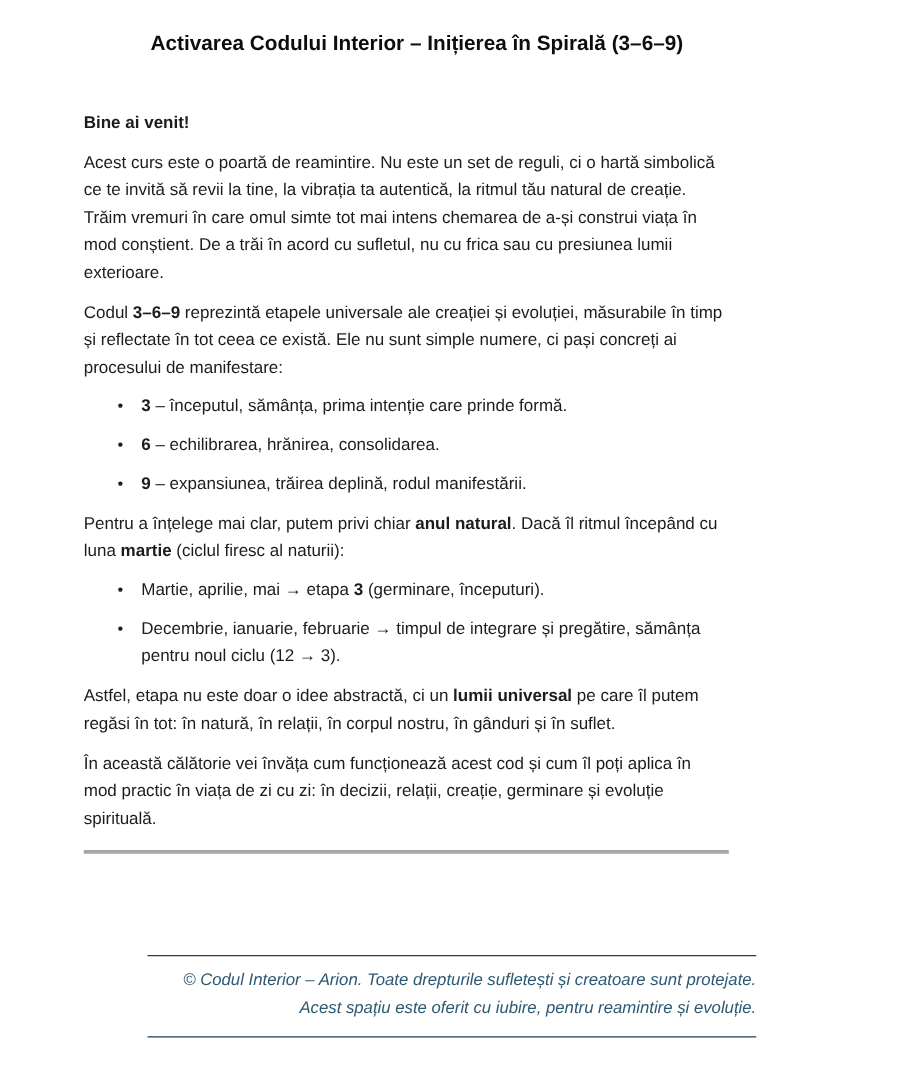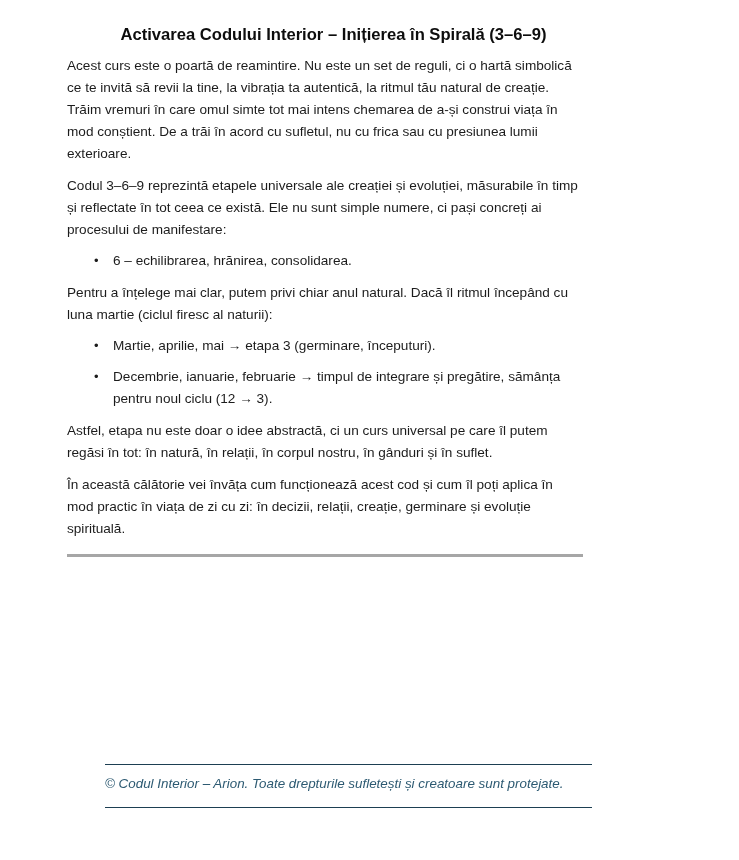--- a/index.html
+++ b/index.html
@@ -47,60 +47,64 @@
     color: #1c1c1c;
   }
   .section-divider {
     border: none;
     border-top: 3px solid #a6a6a6;
     margin-top: 14px;
     width: 100%;
   }
   .footer-box {
     position: absolute;
-    left: 105px;
+    left: 118px;
     top: 764px;
     width: 487px;
     border-top: 1.5px solid #1d3f52;
     border-bottom: 1.5px solid #1d3f52;
     padding: 8px 0 12px 0;
-    text-align: left;
+    text-align: right;
     font-style: italic;
     font-size: 13.4px;
     line-height: 22px;
     color: #2d5a72;
   }
-  strong { font-weight: normal; }
+  strong { font-weight: bold; }
 </style>
 </head>
 <body>
 
 <div class="page">
 
   <h1 class="title">Activarea Codului Interior – Inițierea în Spirală (3–6–9)</h1>
 
+  <p class="greeting">Bine ai venit!</p>
 
   <p class="body-para"><span>Acest curs este o poartă de reamintire. Nu este un set de reguli, ci o hartă simbolică ce te invită să revii la tine, la vibrația ta autentică, la ritmul tău natural de creație. Trăim vremuri în care omul simte tot mai intens chemarea de a-și construi viața în mod conștient. De a trăi în acord cu sufletul, nu cu frica sau cu presiunea lumii exterioare.</span></p>
 
   <p class="body-para"><span>Codul </span><strong>3–6–9</strong><span> reprezintă etapele universale ale creației și evoluției, măsurabile în timp și reflectate în tot ceea ce există. Ele nu sunt simple numere, ci pași concreți ai procesului de manifestare:</span></p>
 
   <ul class="doc-list">
+    <li><strong>3</strong><span> – începutul, sămânța, prima intenție care prinde formă.</span></li>
     <li><strong>6</strong><span> – echilibrarea, hrănirea, consolidarea.</span></li>
+    <li><strong>9</strong><span> – expansiunea, trăirea deplină, rodul manifestării.</span></li>
   </ul>
 
   <p class="body-para"><span>Pentru a înțelege mai clar, putem privi chiar </span><strong>anul natural</strong><span>. Dacă îl ritmul începând cu luna </span><strong>martie</strong><span> (ciclul firesc al naturii):</span></p>
 
   <ul class="doc-list">
     <li><span>Martie, aprilie, mai → etapa </span><strong>3</strong><span> (germinare, începuturi).</span></li>
     <li><span>Decembrie, ianuarie, februarie → timpul de integrare și pregătire, sămânța pentru noul ciclu (12 → 3).</span></li>
   </ul>
 
-  <p class="body-para"><span>Astfel, etapa nu este doar o idee abstractă, ci un </span><strong>curs universal</strong><span> pe care îl putem regăsi în tot: în natură, în relații, în corpul nostru, în gânduri și în suflet.</span></p>
+  <p class="body-para"><span>Astfel, etapa nu este doar o idee abstractă, ci un </span><strong>lumii universal</strong><span> pe care îl putem regăsi în tot: în natură, în relații, în corpul nostru, în gânduri și în suflet.</span></p>
 
   <p class="body-para"><span>În această călătorie vei învăța cum funcționează acest cod și cum îl poți aplica în mod practic în viața de zi cu zi: în decizii, relații, creație, germinare și evoluție spirituală.</span></p>
 
   <hr class="section-divider">
 
   <div class="footer-box">
     <p>© Codul Interior – Arion. Toate drepturile sufletești și creatoare sunt protejate.</p>
+    <p>Acest spațiu este oferit cu iubire, pentru reamintire și evoluție.</p>
   </div>
 
 </div>
 
 </body></html>

